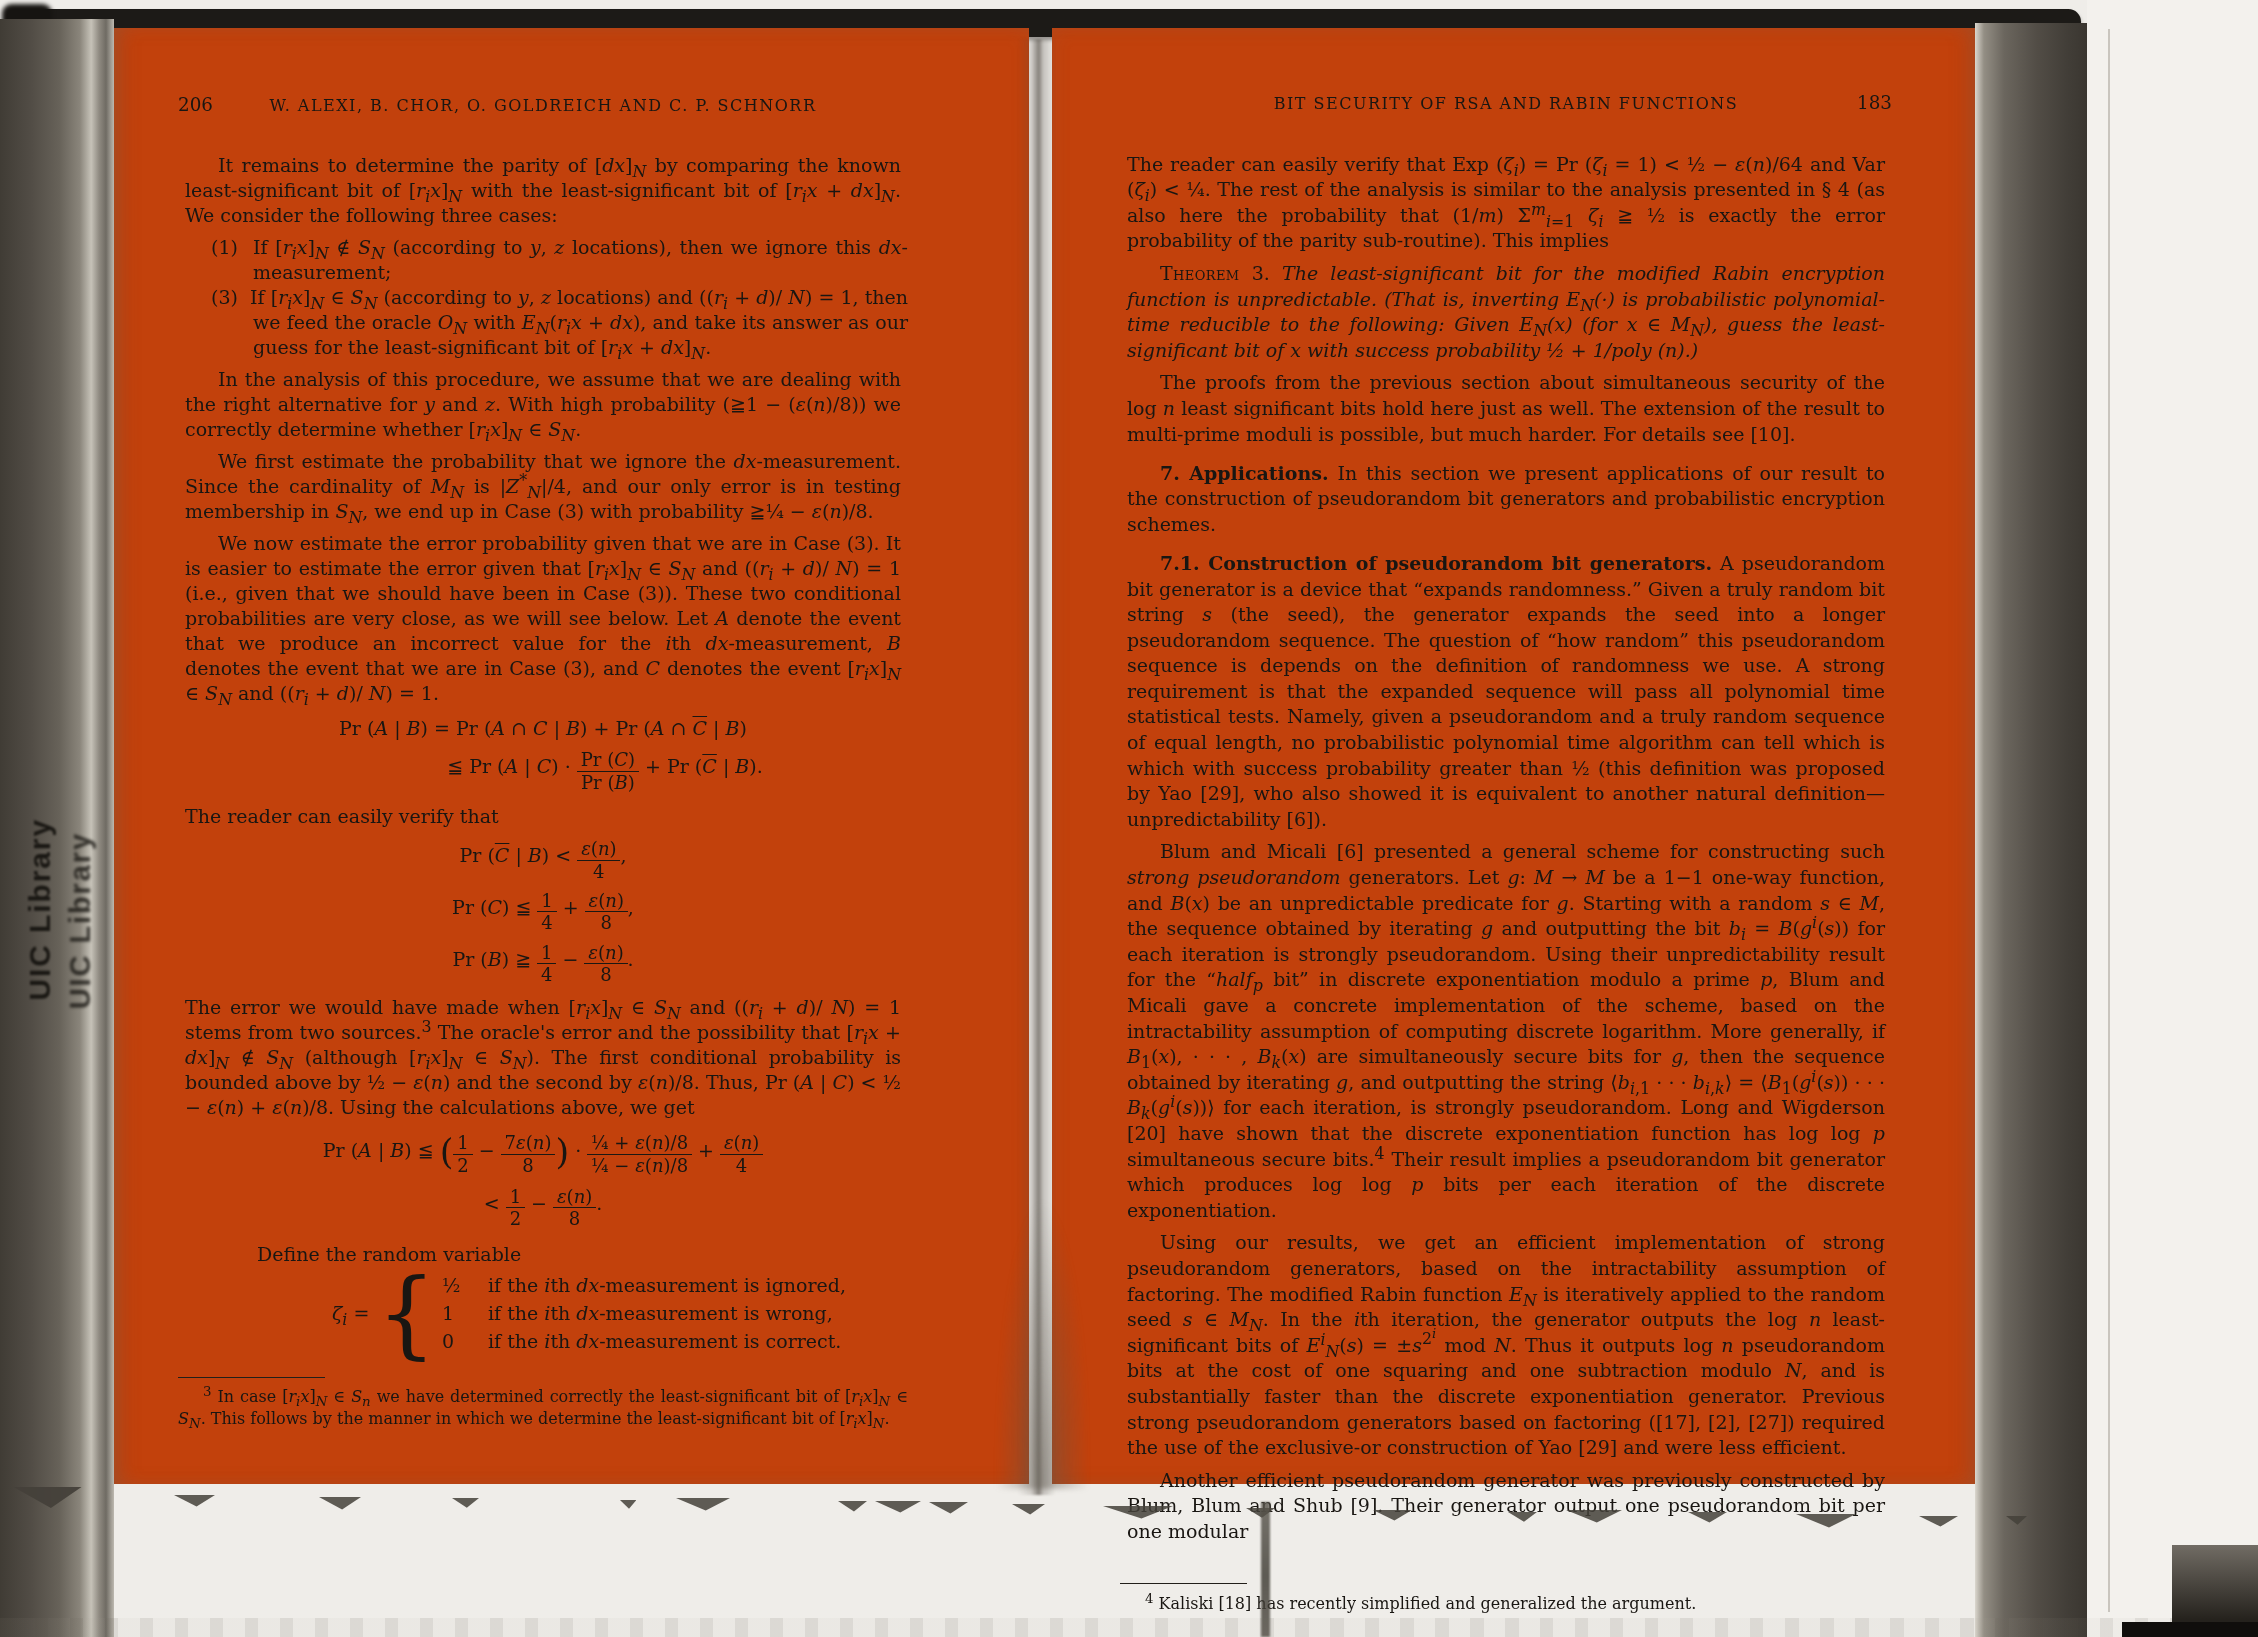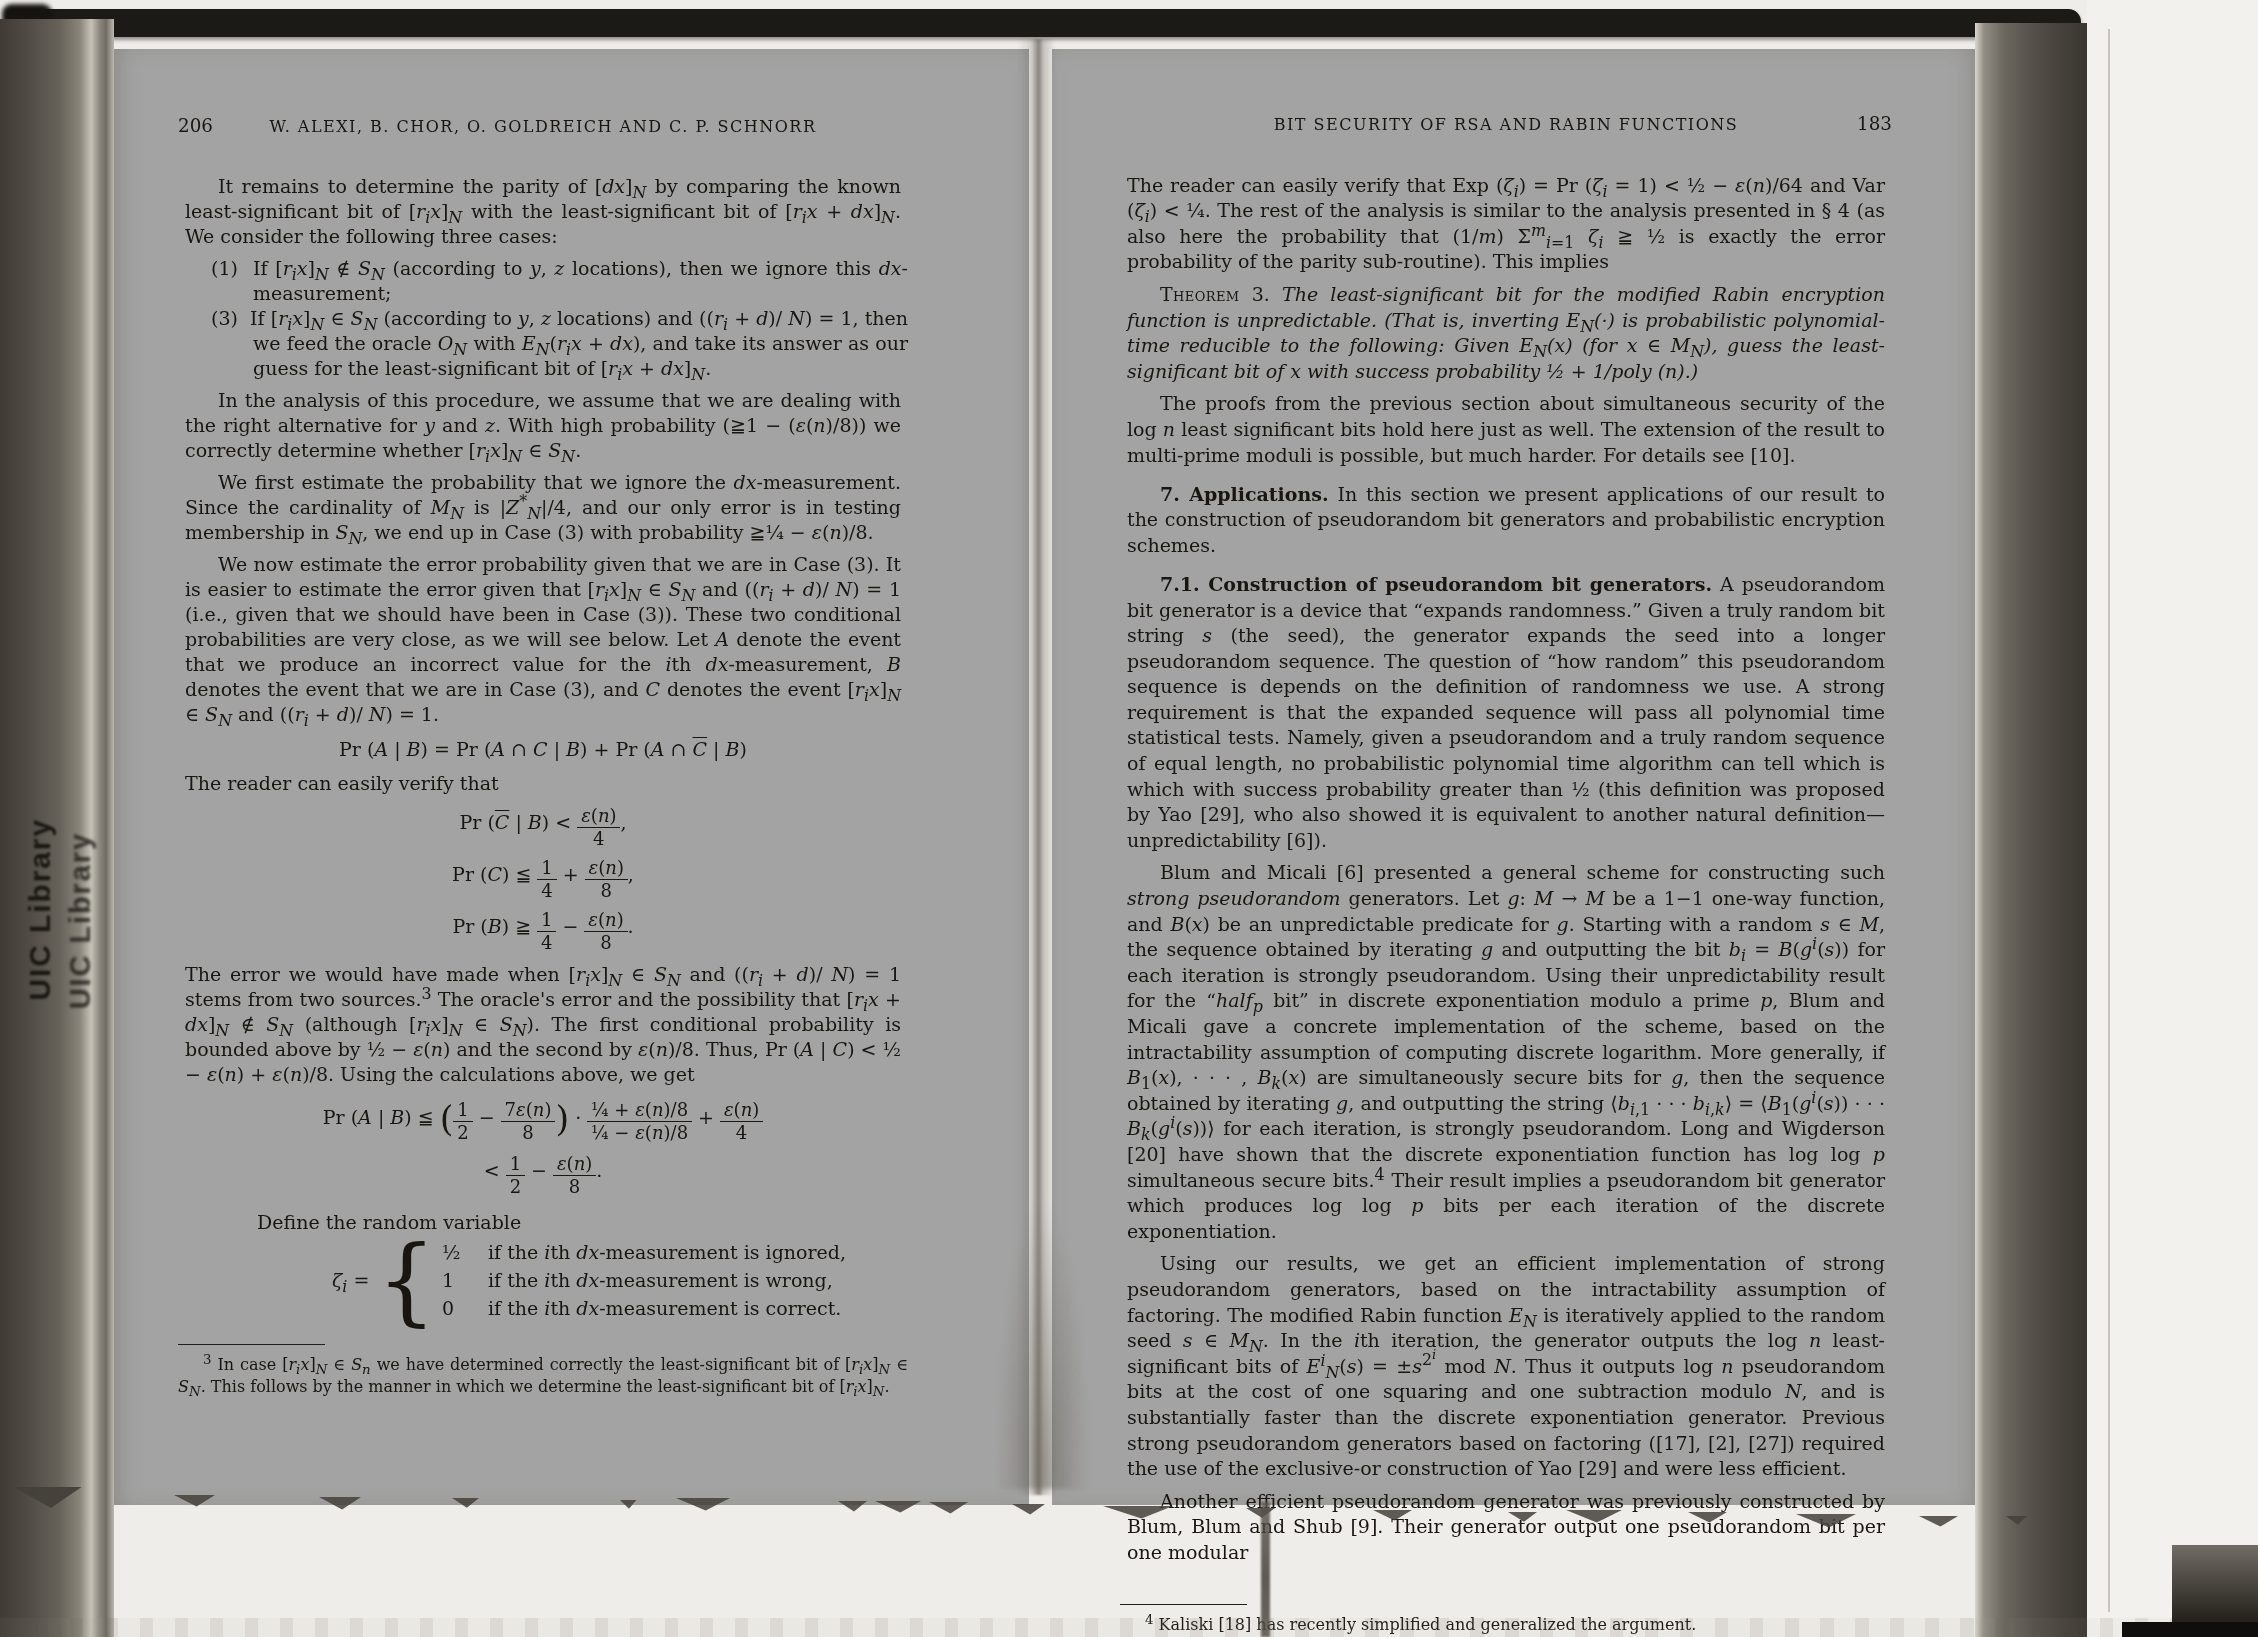--- a/index.html
+++ b/index.html
@@ -14,21 +14,21 @@
             background:linear-gradient(90deg,#403c35 0%,#524d46 28%,#676259 52%,#8a857b 70%,#c6c2b8 80%,#8f8a81 87%,#6f6b63 93%,#bdb9b0 100%);}
   .spine-right{position:absolute;left:1975px;top:23px;width:112px;height:1614px;
             background:linear-gradient(90deg,#dbd7ce 0%,#938e84 8%,#6b665e 26%,#524d46 55%,#423e38 82%,#3a3630 100%);}
   .right-margin{position:absolute;left:2087px;top:0;width:171px;height:1638px;background:#f3f1ed;}
   .right-line{position:absolute;left:2108px;top:29px;width:1.9px;height:1583px;background:rgba(150,144,134,.45);}
   .stamp{position:absolute;writing-mode:vertical-rl;transform:rotate(180deg);
          font-family:"Liberation Sans", sans-serif;font-weight:700;color:#15130f;
          letter-spacing:1.9px;white-space:nowrap;}
   .stamp.s1{left:23px;top:799px;font-size:30px;filter:blur(1.1px);opacity:.92;}
   .stamp.s2{left:64px;top:813px;font-size:29px;filter:blur(1.4px);opacity:.78;}
-  .page{position:absolute;top:49px;height:1456px;background:#a3a3a3;
+  .page{position:absolute;top:28px;height:1456px;background:#c2410c;
         box-shadow:inset 0 0 19.3px rgba(120,114,102,.16);}
   .page-left{left:114px;width:915px;box-shadow:inset 15.4px 0 23px -13.5px rgba(100,94,84,.35),inset 0 0 19.3px rgba(120,114,102,.14);}
   .page-right{left:1052px;width:923px;box-shadow:inset -15.4px 0 23px -13.5px rgba(100,94,84,.30),inset 0 0 19.3px rgba(120,114,102,.14);}
   .gutter{position:absolute;left:1018px;top:39px;width:44px;height:1456px;
         background:linear-gradient(90deg,rgba(0,0,0,0) 0%,rgba(70,64,56,.16) 30%,rgba(70,64,56,.62) 47%,rgba(70,64,56,.24) 58%,rgba(0,0,0,0) 85%);
         filter:blur(1px);}
   .gutter-plume{position:absolute;left:994px;top:1188px;width:93px;height:301px;
         background:radial-gradient(ellipse at 52% 96%,rgba(95,88,78,.5),rgba(95,88,78,0) 68%);filter:blur(2.9px);}
   .sm{position:absolute;background:#45413a;clip-path:polygon(0 0,100% 0,55% 100%);filter:blur(0.7px);opacity:.85;}
   .vsmudge{position:absolute;left:1261px;top:1502px;width:8.7px;height:135px;
@@ -93,20 +93,21 @@
       <span class="rhead">W. ALEXI, B. CHOR, O. GOLDREICH AND C. P. SCHNORR</span>
       <span class="pageno" style="visibility:hidden">206</span>
     </div>
     <p class="p">It remains to determine the parity of [<i>dx</i>]<sub><i>N</i></sub> by comparing the known least-significant bit of [<i>r<sub>i</sub>x</i>]<sub><i>N</i></sub> with the least-significant bit of [<i>r<sub>i</sub>x</i> + <i>dx</i>]<sub><i>N</i></sub>. We consider the following three cases:</p>
     <p class="li">(1)&nbsp;&nbsp;If [<i>r<sub>i</sub>x</i>]<sub><i>N</i></sub> ∉ <i>S<sub>N</sub></i> (according to <i>y</i>, <i>z</i> locations), then we ignore this <i>dx</i>-measurement;</p>
     <p class="li">(3)&nbsp;&nbsp;If [<i>r<sub>i</sub>x</i>]<sub><i>N</i></sub> ∈ <i>S<sub>N</sub></i> (according to <i>y</i>, <i>z</i> locations) and ((<i>r<sub>i</sub></i> + <i>d</i>)/ <i>N</i>) = 1, then we feed the oracle <i class="scr">O</i><sub><i>N</i></sub> with <i>E<sub>N</sub></i>(<i>r<sub>i</sub>x</i> + <i>dx</i>), and take its answer as our guess for the least-significant bit of [<i>r<sub>i</sub>x</i> + <i>dx</i>]<sub><i>N</i></sub>.</p>
     <p class="p">In the analysis of this procedure, we assume that we are dealing with the right alternative for <i>y</i> and <i>z</i>. With high probability (≧1 − (<i>ε</i>(<i>n</i>)/8)) we correctly determine whether [<i>r<sub>i</sub>x</i>]<sub><i>N</i></sub> ∈ <i>S<sub>N</sub></i>.</p>
     <p class="p">We first estimate the probability that we ignore the <i>dx</i>-measurement. Since the cardinality of <i>M<sub>N</sub></i> is |<i>Z</i><sup>*</sup><sub><i>N</i></sub>|/4, and our only error is in testing membership in <i>S<sub>N</sub></i>, we end up in Case (3) with probability ≧¼ − <i>ε</i>(<i>n</i>)/8.</p>
     <p class="p">We now estimate the error probability given that we are in Case (3). It is easier to estimate the error given that [<i>r<sub>i</sub>x</i>]<sub><i>N</i></sub> ∈ <i>S<sub>N</sub></i> and ((<i>r<sub>i</sub></i> + <i>d</i>)/ <i>N</i>) = 1 (i.e., given that we should have been in Case (3)). These two conditional probabilities are very close, as we will see below. Let <i class="scr">A</i> denote the event that we produce an incorrect value for the <i>i</i>th <i>dx</i>-measurement, <i class="scr">B</i> denotes the event that we are in Case (3), and <i class="scr">C</i> denotes the event [<i>r<sub>i</sub>x</i>]<sub><i>N</i></sub> ∈ <i>S<sub>N</sub></i> and ((<i>r<sub>i</sub></i> + <i>d</i>)/ <i>N</i>) = 1.</p>
     <div class="eq">Pr (<i class="scr">A</i> | <i class="scr">B</i>) = Pr (<i class="scr">A</i> ∩ <i class="scr">C</i> | <i class="scr">B</i>) + Pr (<i class="scr">A</i> ∩ <span class="ovl"><i class="scr">C</i></span> | <i class="scr">B</i>)</div>
+    <div class="eq shift">≦ Pr (<i class="scr">A</i> | <i class="scr">C</i>) · <span class="frac"><span class="fn">Pr (<i class="scr">C</i>)</span><span class="fd">Pr (<i class="scr">B</i>)</span></span> + Pr (<span class="ovl"><i class="scr">C</i></span> | <i class="scr">B</i>).</div>
     <p class="p noind">The reader can easily verify that</p>
     <div class="eq tight">Pr (<span class="ovl"><i class="scr">C</i></span> | <i class="scr">B</i>) &lt; <span class="frac"><span class="fn"><i>ε</i>(<i>n</i>)</span><span class="fd">4</span></span>,</div>
     <div class="eq tight">Pr (<i class="scr">C</i>) ≦ <span class="frac"><span class="fn">1</span><span class="fd">4</span></span> + <span class="frac"><span class="fn"><i>ε</i>(<i>n</i>)</span><span class="fd">8</span></span>,</div>
     <div class="eq tight">Pr (<i class="scr">B</i>) ≧ <span class="frac"><span class="fn">1</span><span class="fd">4</span></span> − <span class="frac"><span class="fn"><i>ε</i>(<i>n</i>)</span><span class="fd">8</span></span>.</div>
     <p class="p noind">The error we would have made when [<i>r<sub>i</sub>x</i>]<sub><i>N</i></sub> ∈ <i>S<sub>N</sub></i> and ((<i>r<sub>i</sub></i> + <i>d</i>)/ <i>N</i>) = 1 stems from two sources.<sup>3</sup> The oracle's error and the possibility that [<i>r<sub>i</sub>x</i> + <i>dx</i>]<sub><i>N</i></sub> ∉ <i>S<sub>N</sub></i> (although [<i>r<sub>i</sub>x</i>]<sub><i>N</i></sub> ∈ <i>S<sub>N</sub></i>). The first conditional probability is bounded above by ½ − <i>ε</i>(<i>n</i>) and the second by <i>ε</i>(<i>n</i>)/8. Thus, Pr (<i class="scr">A</i> | <i class="scr">C</i>) &lt; ½ − <i>ε</i>(<i>n</i>) + <i>ε</i>(<i>n</i>)/8. Using the calculations above, we get</p>
     <div class="eq">Pr (<i class="scr">A</i> | <i class="scr">B</i>) ≦ <span class="bigp">(</span><span class="frac"><span class="fn">1</span><span class="fd">2</span></span> − <span class="frac"><span class="fn">7<i>ε</i>(<i>n</i>)</span><span class="fd">8</span></span><span class="bigp">)</span> · <span class="frac"><span class="fn">¼ + <i>ε</i>(<i>n</i>)/8</span><span class="fd">¼ − <i>ε</i>(<i>n</i>)/8</span></span> + <span class="frac"><span class="fn"><i>ε</i>(<i>n</i>)</span><span class="fd">4</span></span></div>
     <div class="eq">&lt; <span class="frac"><span class="fn">1</span><span class="fd">2</span></span> − <span class="frac"><span class="fn"><i>ε</i>(<i>n</i>)</span><span class="fd">8</span></span>.</div>
     <p class="p defline">Define the random variable</p>
     <div class="cases">
       <span class="lhs"><i>ζ<sub>i</sub></i> =</span>

